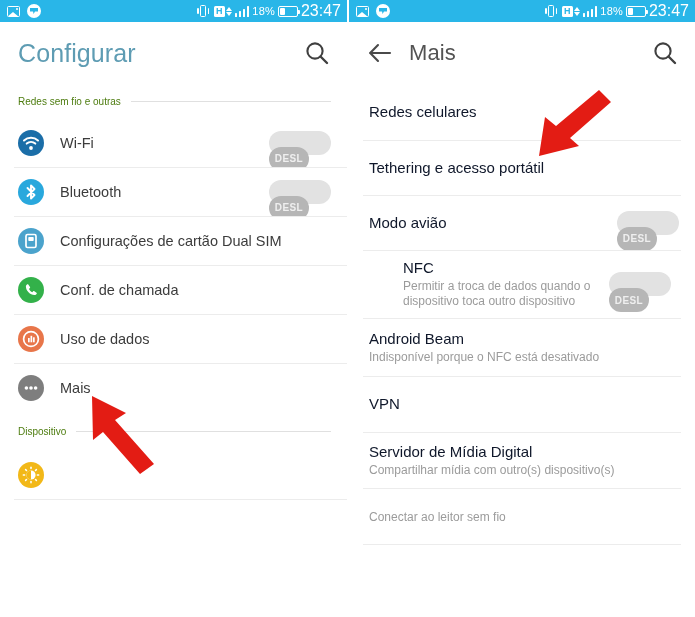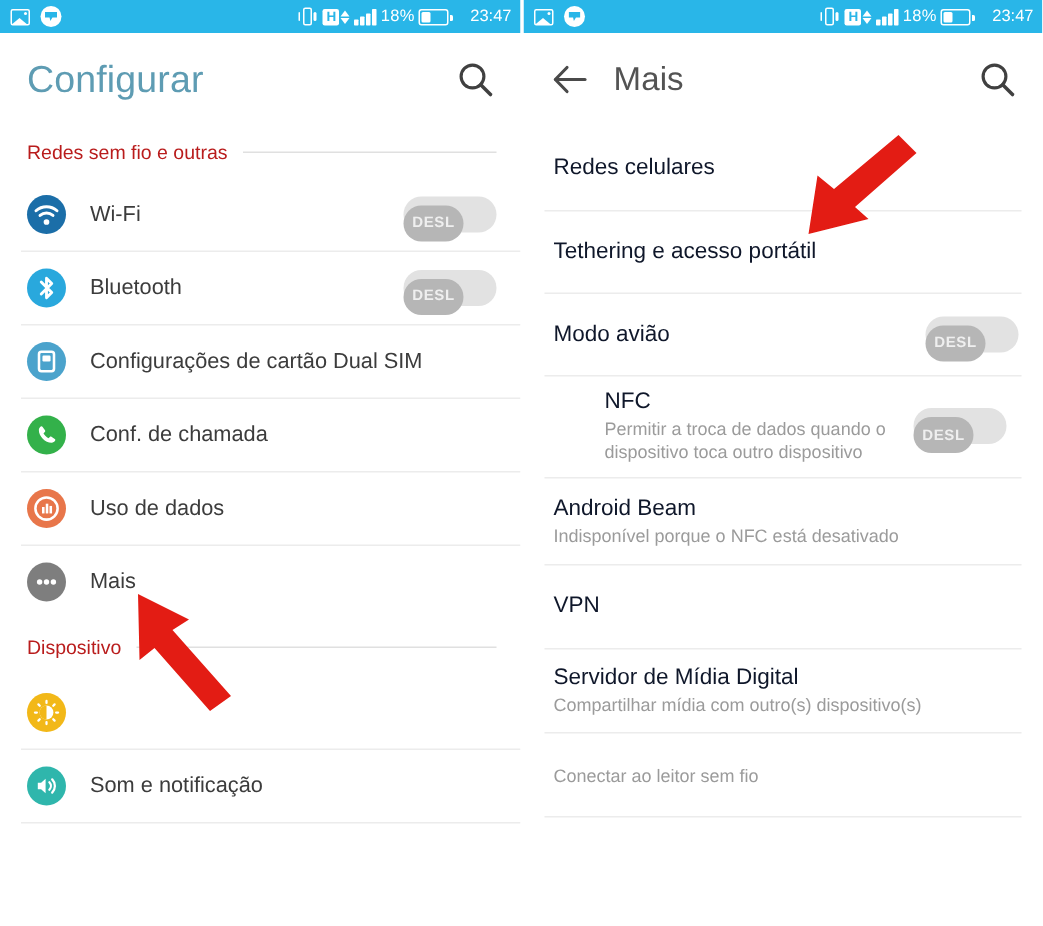--- a/index.html
+++ b/index.html
@@ -41,23 +41,23 @@
   .sb-left { display: flex; align-items: center; gap: 7px; }
   .sb-spacer { flex: 1; }
   .sb-right { display: flex; align-items: center; gap: 3px; }
   .sb-text {
     font-size: 11px;
     color: #ffffff;
     letter-spacing: 0.2px;
     line-height: 1;
   }
   .sb-clock {
-    font-size: 11px;
+    font-size: 16px;
     color: #ffffff;
-    margin-left: 11px;
+    margin-left: 0;
     line-height: 1;
   }
   .ic-gallery {
     width: 13px; height: 11px;
     border: 1.6px solid #ffffff;
     border-radius: 1.5px;
     position: relative;
     box-sizing: border-box;
     overflow: hidden;
   }
@@ -192,22 +192,22 @@
   
   .list { background: #ffffff; }
   .section-head {
     display: flex;
     align-items: center;
     padding: 0 16px 0 18px;
     height: 34px;
     box-sizing: border-box;
   }
   .section-head .shtext {
-    font-size: 13px;
-    color: #b91c1c;
+    font-size: 10px;
+    color: #4d7c0f;
     white-space: nowrap;
   }
   .section-head .shline {
     flex: 1;
     height: 1px;
     background: #e0e0e0;
     margin-left: 10px;
   }
   .row {
     display: flex;
@@ -251,21 +251,21 @@
   
   .toggle {
     width: 62px; height: 24px;
     border-radius: 12px;
     background: #e2e2e2;
     position: relative;
     flex-shrink: 0;
   }
   .toggle .knob {
     position: absolute;
-    left: 0; top: 6px;
+    left: 0; top: 16px;
     width: 40px; height: 24px;
     border-radius: 12px;
     background: #b6b6b6;
     display: flex;
     align-items: center;
     justify-content: center;
   }
   .toggle .knob-label {
     font-size: 10px;
     color: #efefef;
@@ -449,33 +449,20 @@
               <line x1="7.6" y1="7.6" x2="8.5" y2="8.5"></line>
               <line x1="17.5" y1="17.5" x2="18.4" y2="18.4"></line>
               <line x1="18.4" y1="7.6" x2="17.5" y2="8.5"></line>
               <line x1="8.5" y1="17.5" x2="7.6" y2="18.4"></line>
             </g>
           </svg>
         </div>
       </div>
 
 
-      <div class="row">
-        <span class="divider-top"></span>
-        <div class="row-icon" style="background:#2fb6ac;">
-          <svg viewBox="0 0 26 26" width="26" height="26">
-            <path d="M12.4 8.2 L9.4 10.9 H7.2 v4.2 h2.2 l3 2.7 z" fill="#fff"></path>
-            <path d="M14.9 10.5 a3.6 3.6 0 0 1 0 5" fill="none" stroke="#fff" stroke-width="1.5" stroke-linecap="round"></path>
-            <path d="M16.8 8.6 a6.3 6.3 0 0 1 0 8.8" fill="none" stroke="#fff" stroke-width="1.5" stroke-linecap="round"></path>
-          </svg>
-        </div>
-        <div class="row-text">
-          <div class="row-title">Som e notificação</div>
-        </div>
-      </div>
 
       <div class="row" style="min-height:8px;">
         <span class="divider-top"></span>
       </div>
     </div>
 
     <svg class="arrow-overlay" style="left:82px; top:386px;" width="115" height="90" viewBox="0 0 115 90">
       <path d="M10 10 L44 27 L33 34 L72 78 L58 88 L21 46 L11 54 Z" fill="#e31c14"></path>
     </svg>
   </div>

